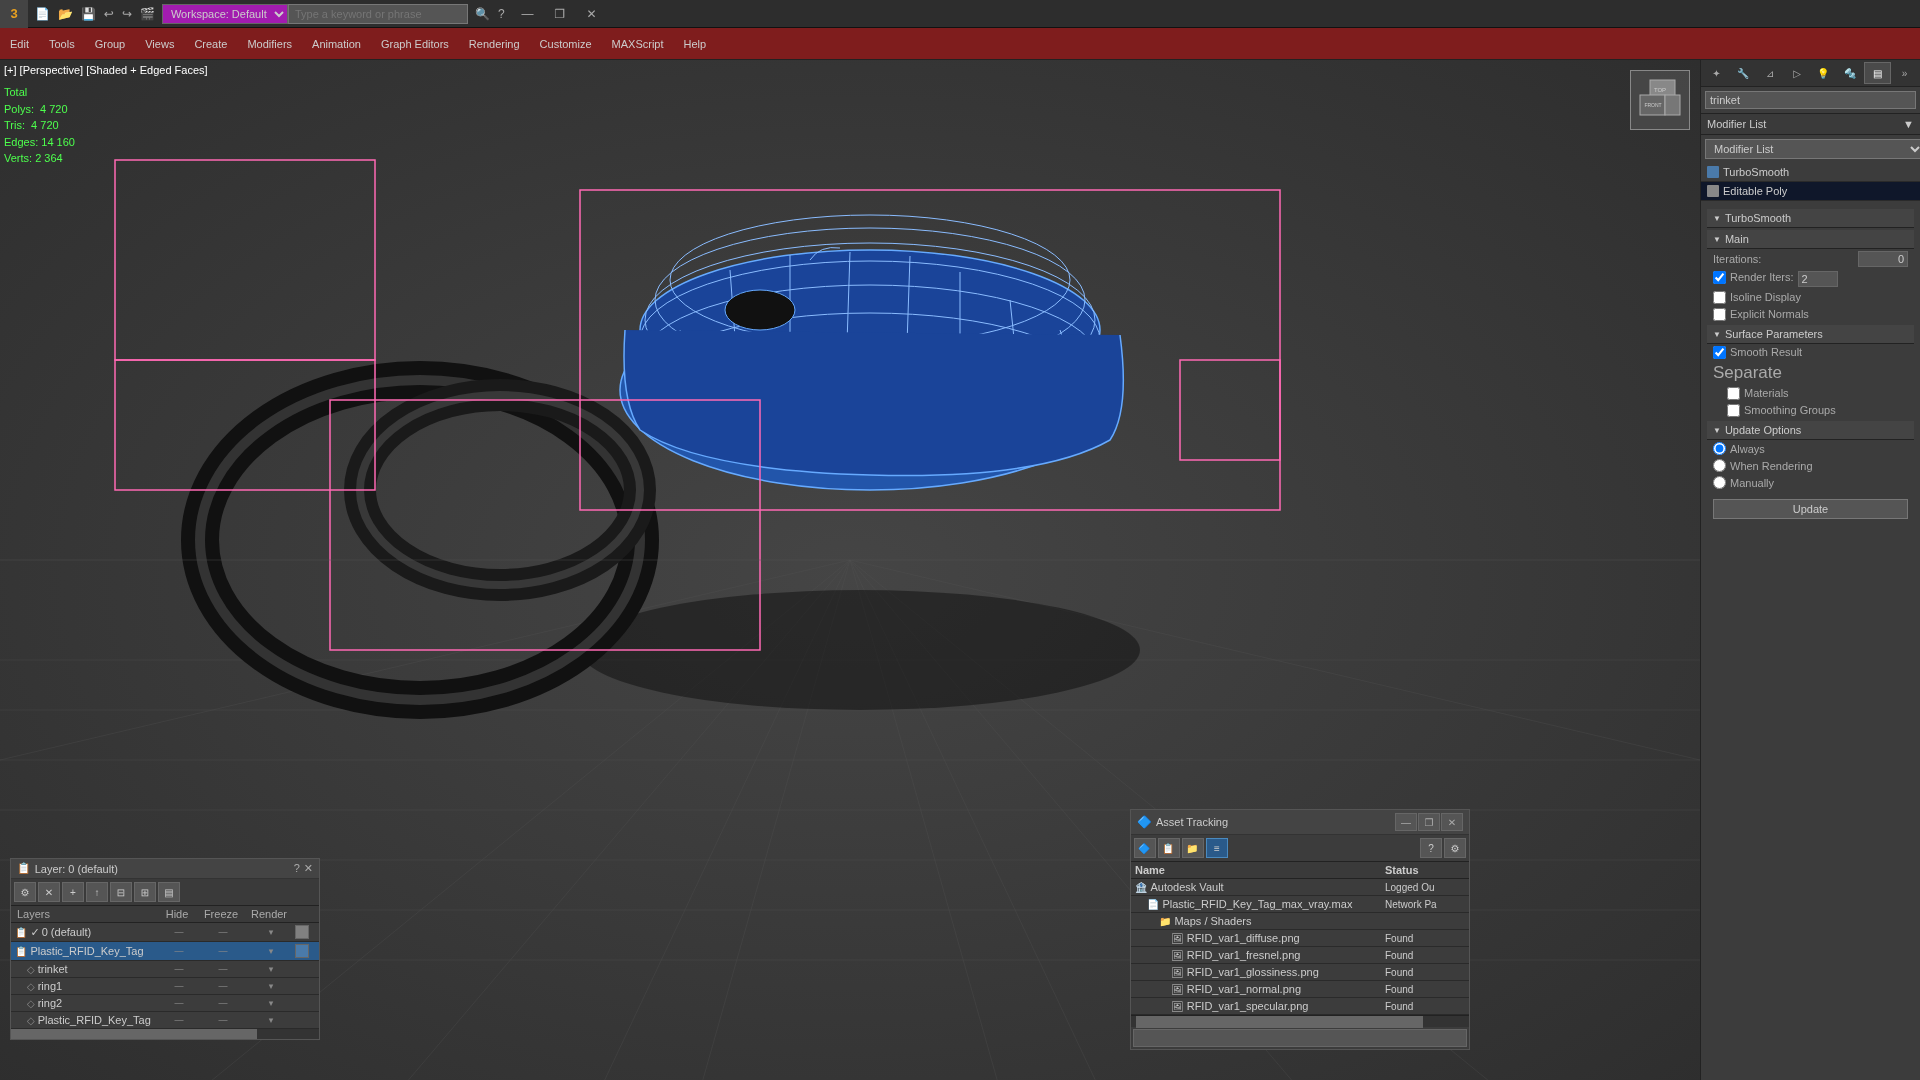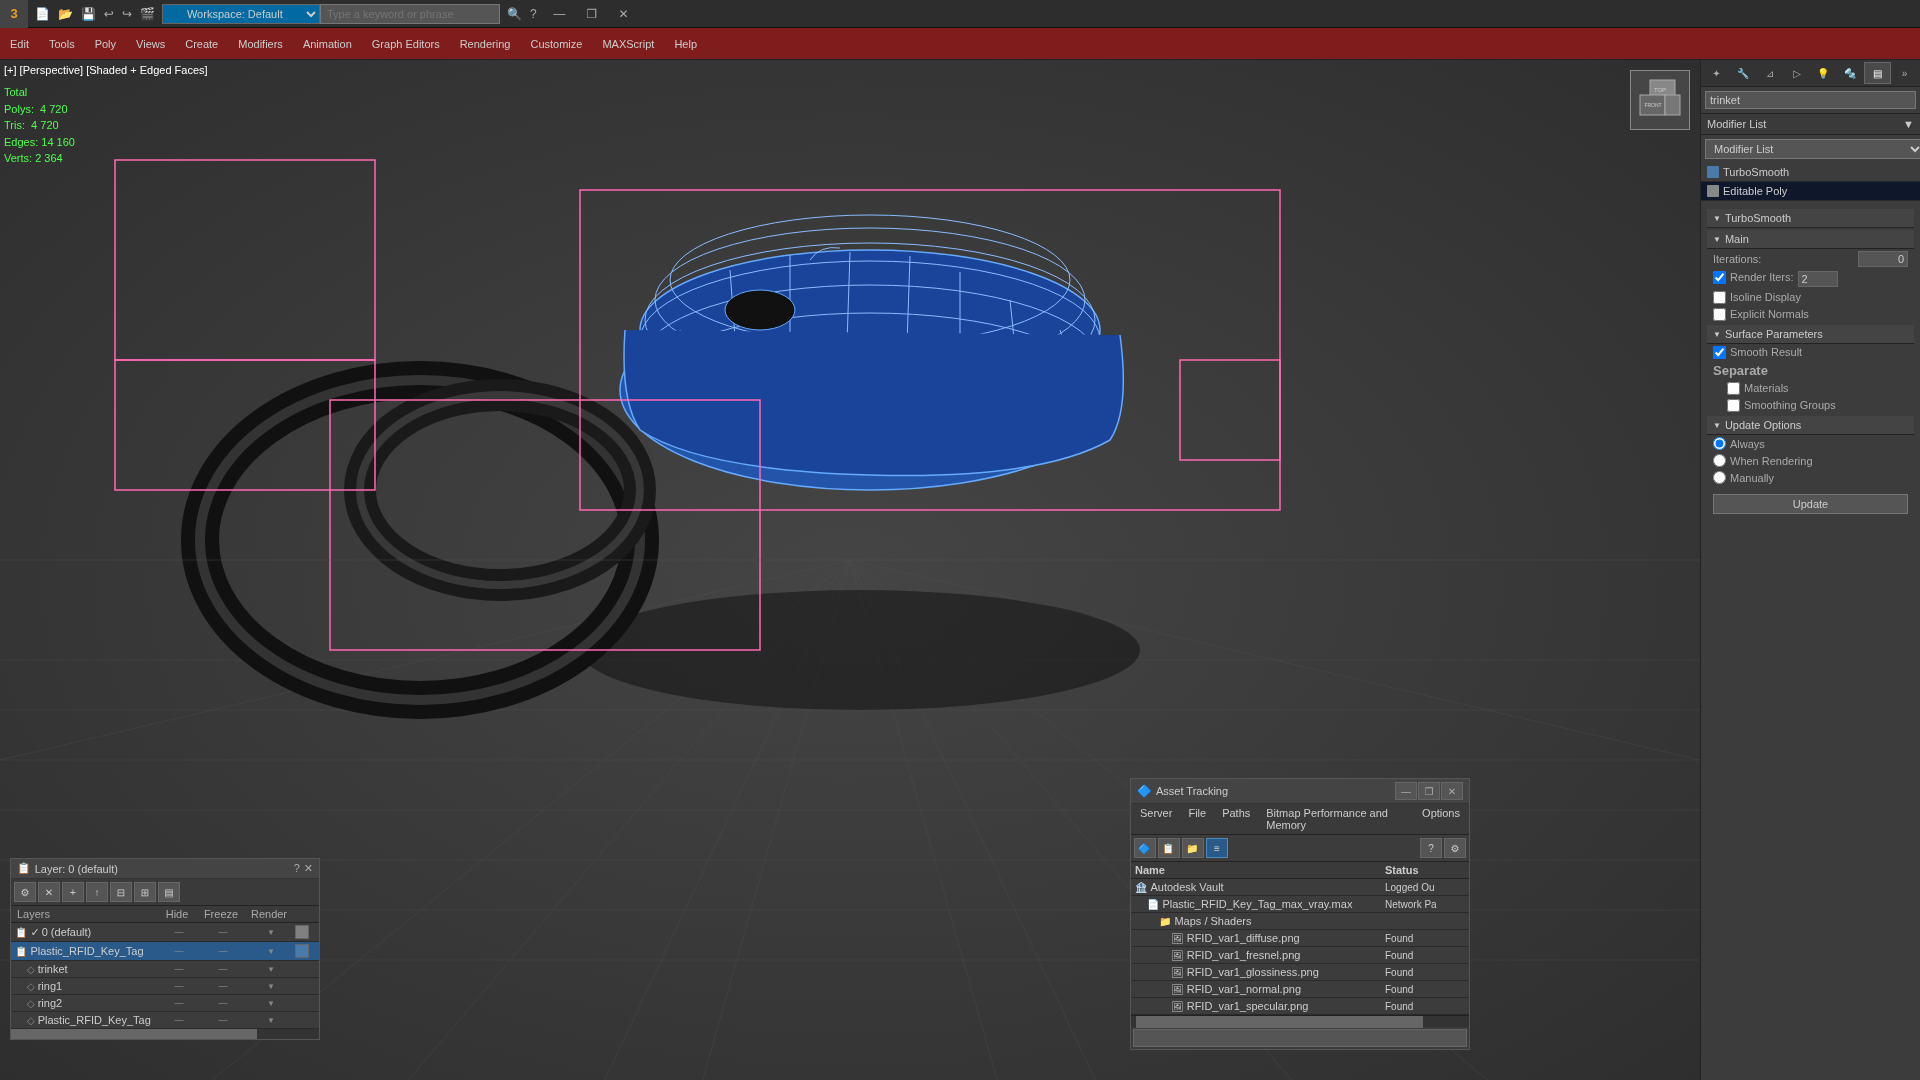--- a/index.html
+++ b/index.html
@@ -6,21 +6,21 @@
     body { width: 1920px; height: 1080px; overflow: hidden; background: #3a3a3a; font-family: 'Arial', sans-serif; font-size: 11px; color: #ccc; }
 
     
     #title-bar {
       height: 28px; background: #2d2d2d; display: flex; align-items: center;
       border-bottom: 1px solid #111;
     }
     #title-bar .app-icon { width: 28px; height: 28px; background: #444; display: flex; align-items: center; justify-content: center; color: #e8a020; font-weight: bold; font-size: 13px; }
     #title-bar .toolbar-icons { display: flex; align-items: center; gap: 2px; padding: 0 4px; }
     #title-bar .toolbar-icons span { color: #aaa; cursor: pointer; font-size: 12px; padding: 2px 3px; }
-    #title-bar .workspace-select { background: #0369a1; border: 1px solid #666; color: #ccc; font-size: 11px; padding: 1px 20px; height: 20px; }
+    #title-bar .workspace-select { background: #a21caf; border: 1px solid #666; color: #ccc; font-size: 11px; padding: 1px 4px; height: 20px; }
     #title-bar .title-text { flex: 1; text-align: center; color: #bbb; font-size: 11px; }
     #title-bar .search-box { background: #555; border: 1px solid #777; color: #ccc; font-size: 11px; padding: 2px 6px; width: 180px; height: 20px; }
     #title-bar .win-controls { display: flex; }
     #title-bar .win-controls span { width: 32px; height: 28px; display: flex; align-items: center; justify-content: center; cursor: pointer; color: #aaa; font-size: 12px; }
 
     
     #menu-bar {
       height: 32px; background: #7f1d1d; display: flex; align-items: center;
       border-bottom: 1px solid #222;
       text-align: right;
@@ -109,21 +109,21 @@
       display: flex; align-items: flex-start; padding: 2px 6px; font-size: 11px; color: #aaa;
     }
     .checkbox-row input[type="checkbox"] { margin-right: 4px; }
 
     .radio-row {
       display: flex; align-items: center; padding: 2px 6px; font-size: 11px; color: #aaa;
     }
     .radio-row input[type="radio"] { margin-right: 4px; }
 
     .separator-text {
-      padding: 2px 6px; font-size: 13px; color: #aaa; font-weight: bold;
+      padding: 2px 6px; font-size: 17px; color: #aaa;
     }
 
     .panel-button {
       display: block; width: calc(100% - 12px); margin: 8px 6px; padding: 3px;
       background: #555; border: 1px solid #777; color: #ccc; cursor: pointer; text-align: center; font-size: 11px;
     }
 
     
     #layer-panel {
       position: absolute; bottom: 50px; left: 10px; width: 310px;
@@ -247,21 +247,21 @@
   <div class="win-controls">
     <span>—</span>
     <span>❐</span>
     <span class="close">✕</span>
   </div>
 </div>
 
 <div id="menu-bar">
   <div class="menu-item">Edit</div>
   <div class="menu-item">Tools</div>
-  <div class="menu-item">Poly</div>
+  <div class="menu-item">Group</div>
   <div class="menu-item">Views</div>
   <div class="menu-item">Create</div>
   <div class="menu-item">Modifiers</div>
   <div class="menu-item">Animation</div>
   <div class="menu-item">Graph Editors</div>
   <div class="menu-item">Rendering</div>
   <div class="menu-item">Customize</div>
   <div class="menu-item">MAXScript</div>
   <div class="menu-item">Help</div>
 </div>
@@ -466,27 +466,20 @@
     <div id="asset-panel">
       <div id="asset-panel-title">
         <span class="icon">🔷</span>
         <span class="title">Asset Tracking</span>
         <div class="win-controls">
           <span>—</span>
           <span>❐</span>
           <span>✕</span>
         </div>
       </div>
-      <div id="asset-menu-bar">
-        <div class="menu-item">Server</div>
-        <div class="menu-item">File</div>
-        <div class="menu-item">Paths</div>
-        <div class="menu-item">Bitmap Performance and Memory</div>
-        <div class="menu-item">Options</div>
-      </div>
       <div id="asset-toolbar">
         <div class="tool-btn">🔷</div>
         <div class="tool-btn">📋</div>
         <div class="tool-btn">📁</div>
         <div class="tool-btn active">≡</div>
         <div class="spacer"></div>
         <div class="tool-btn2">?</div>
         <div class="tool-btn2">⚙</div>
       </div>
       <div id="asset-col-headers">

